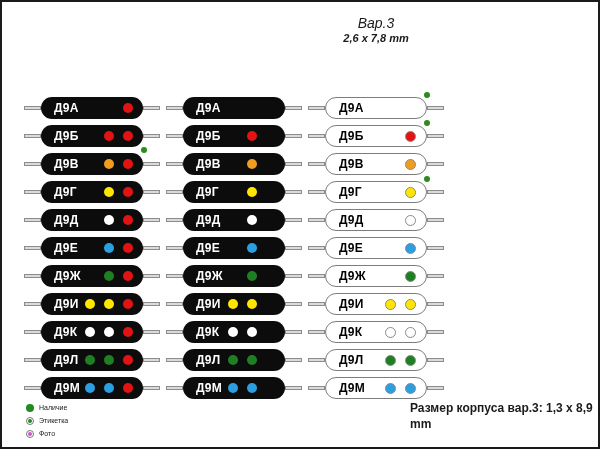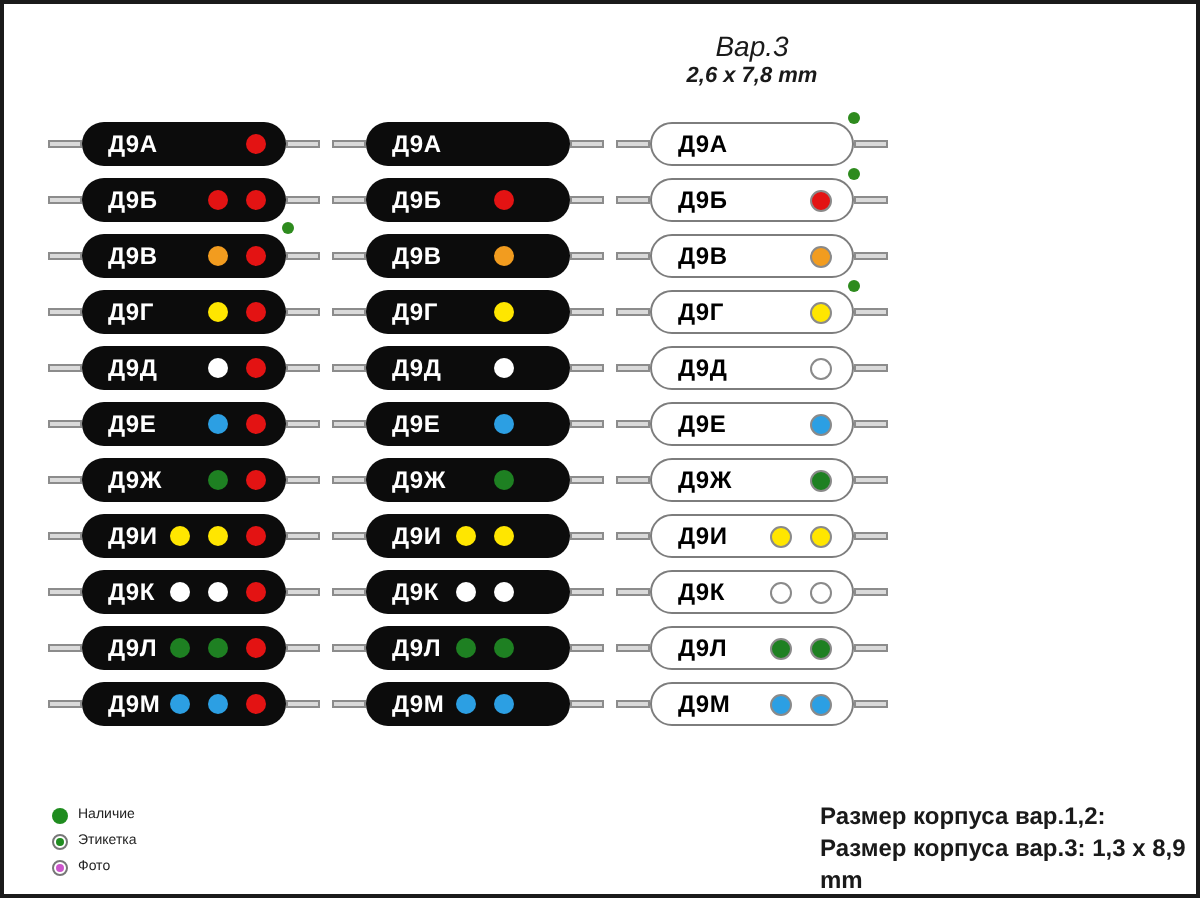--- a/index.html
+++ b/index.html
@@ -12,21 +12,21 @@
     border:2px solid #1a1a1a; background:#ffffff;
     padding:4px 9px; font-size:11px; font-weight:bold; color:#000;
   }
   .hdr {
     position:absolute; top:13px; width:136px; text-align:center;
     font-size:14px; color:#1a1a1a;
   }
   #hdr1 { left:22px; } #hdr2 { left:164px; } #hdr3 { left:306px;font-style:italic; }
   .hdr-sub { font-size:11px; font-weight:bold; margin-top:1px; }
 
-  .drow { position:absolute; width:136px; height:22px; display:flex; align-items:center; }
+  .drow { position:absolute; width:136px; height:22px; display:flex; align-items:center;margin-top:36px; }
   .lead {
     flex:0 0 17px; height:4px; background:#dadada;
     border:1px solid #8c8c8c; box-sizing:border-box;
   }
   .body {
     position:relative; flex:0 0 102px; height:22px; border-radius:11px;
     display:flex; align-items:center; box-sizing:border-box;
   }
   .body.black { background:#0c0c0c; color:#ffffff; }
   .body.white { background:#ffffff; border:1.5px solid #7d7d7d; color:#000000; }
@@ -428,17 +428,16 @@
     </div>
     <div class="leg-row">
       <span class="leg-icon leg-ring">
           <span class="leg-inner leg-magenta"></span>
         </span>
       <span class="leg-label">Фото</span>
     </div>
   </div>
 
   <div class="footer-right">
-    <div>Размер корпуса вар.1,2:</div>
     <div>Размер корпуса вар.3: 1,3 x 8,9 mm</div>
   </div>
 
 </div>
 
 </body></html>

